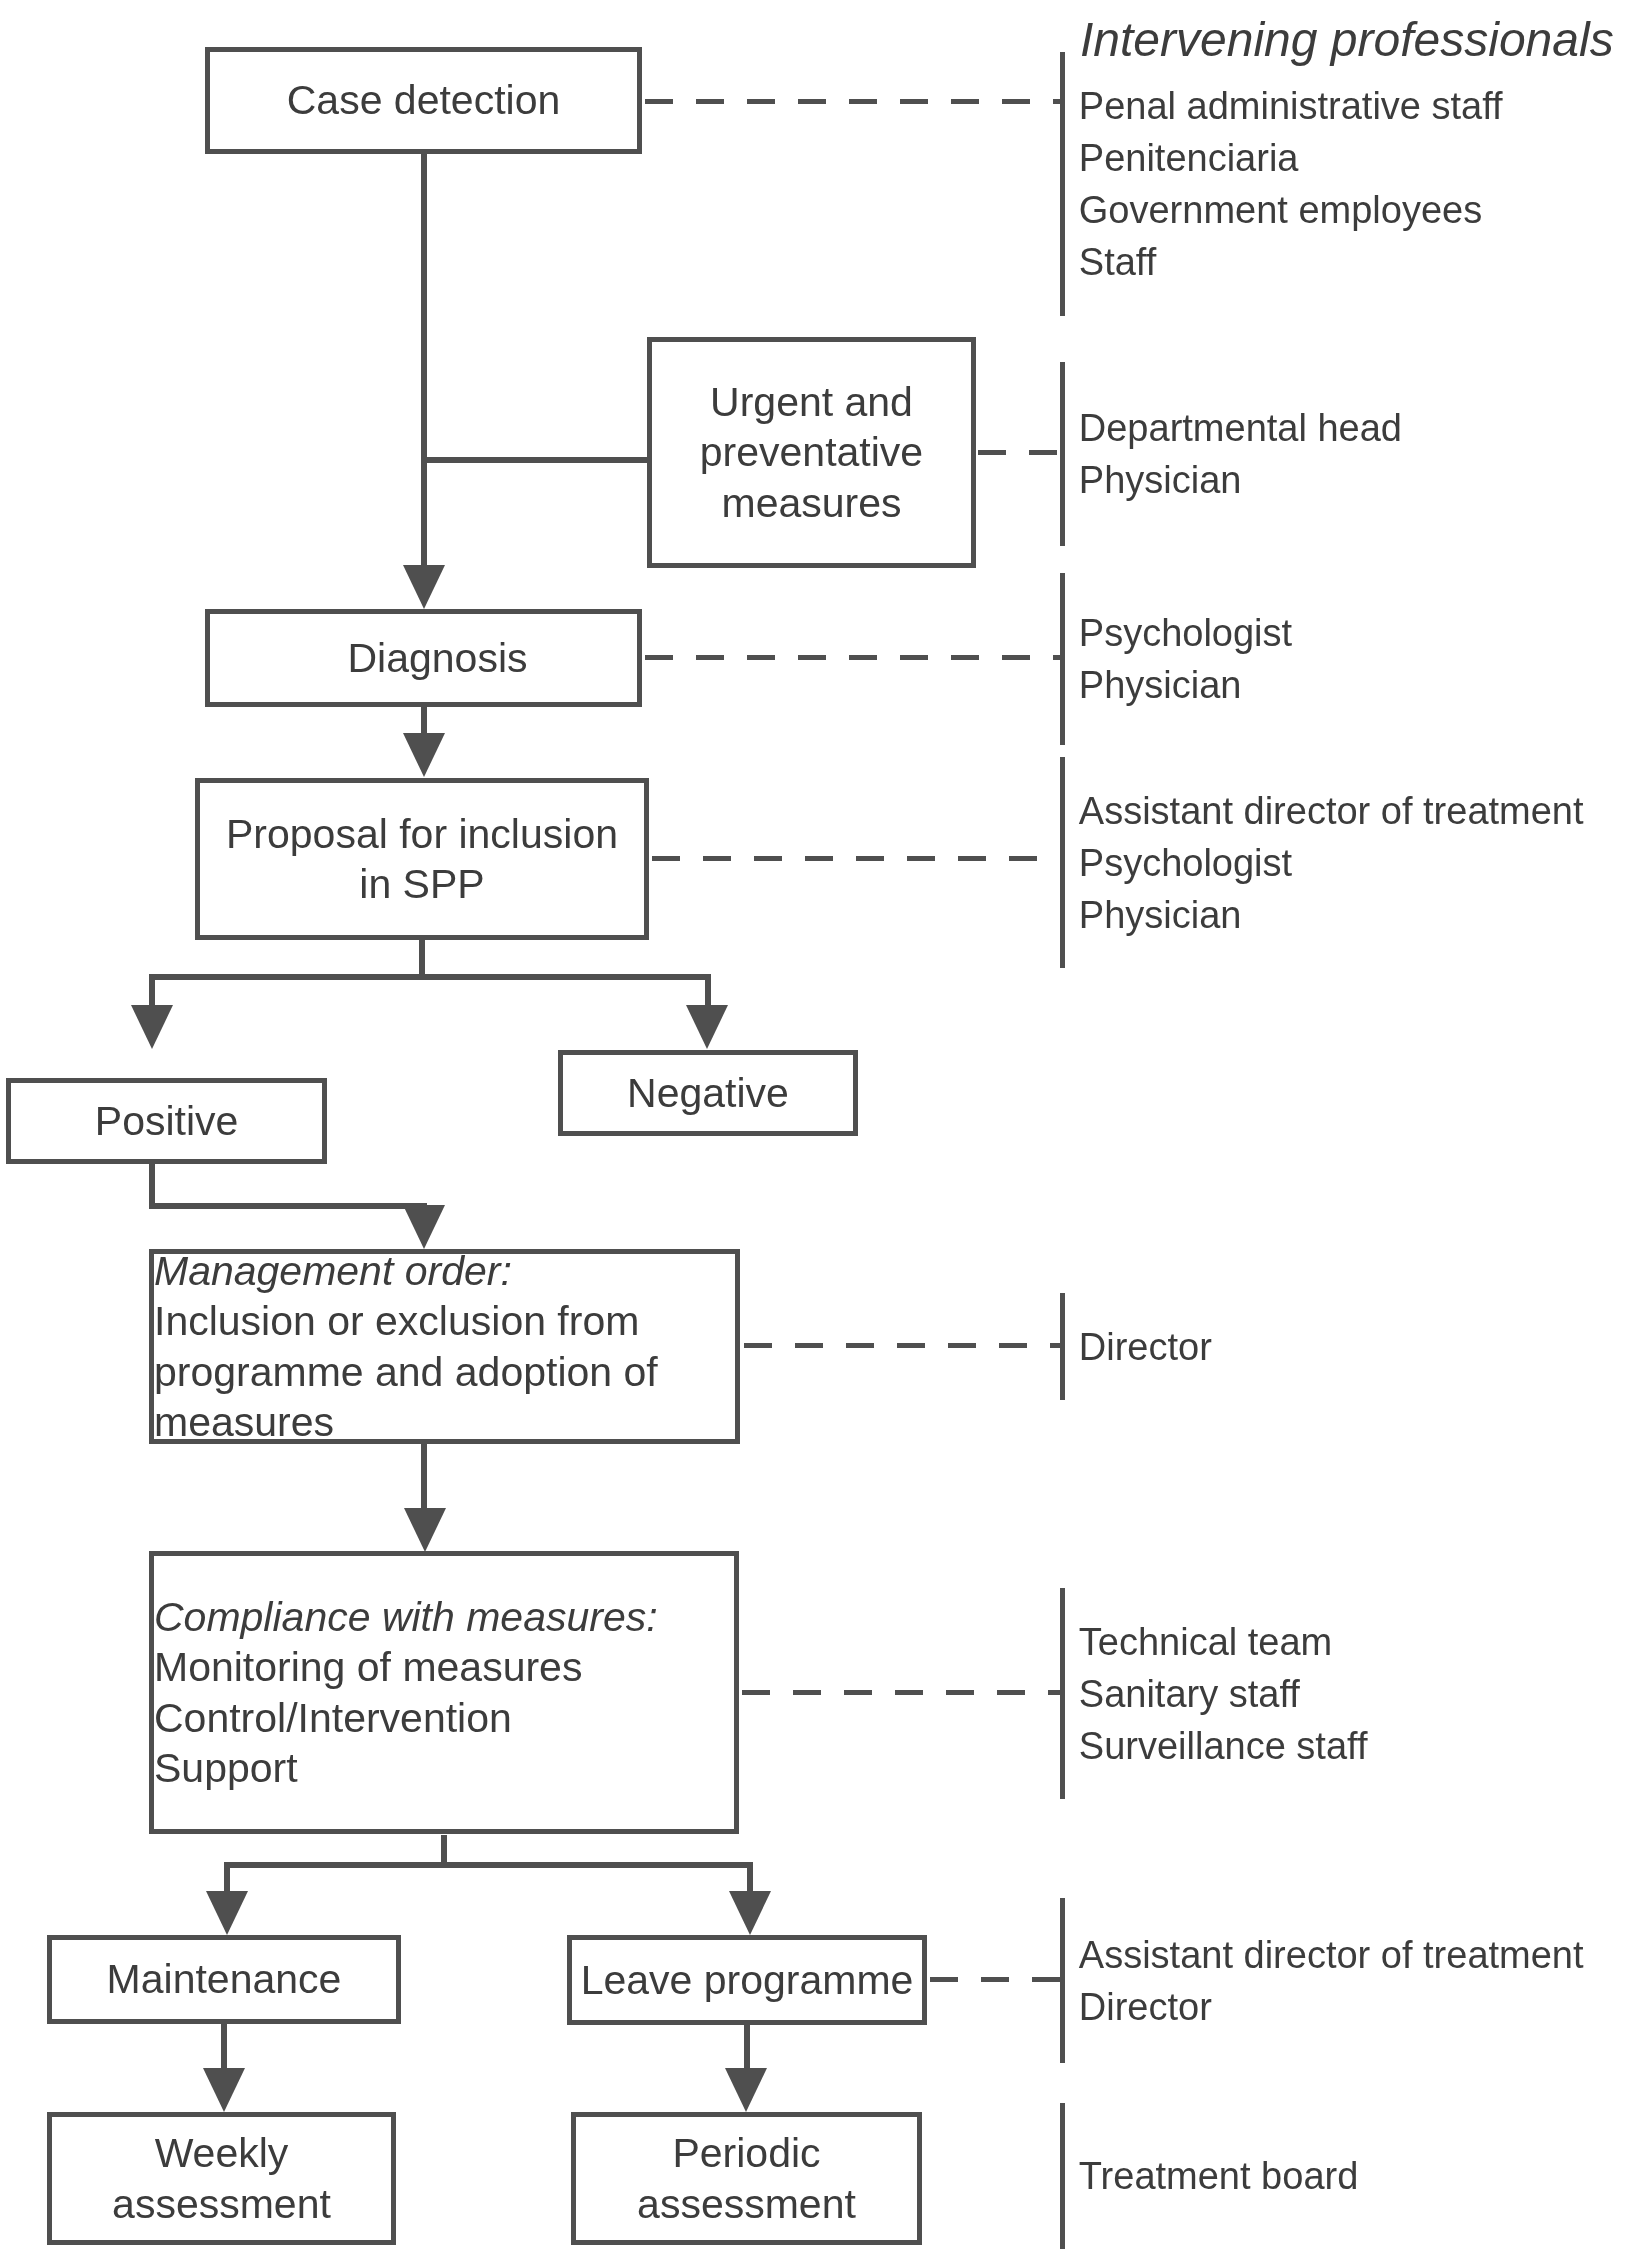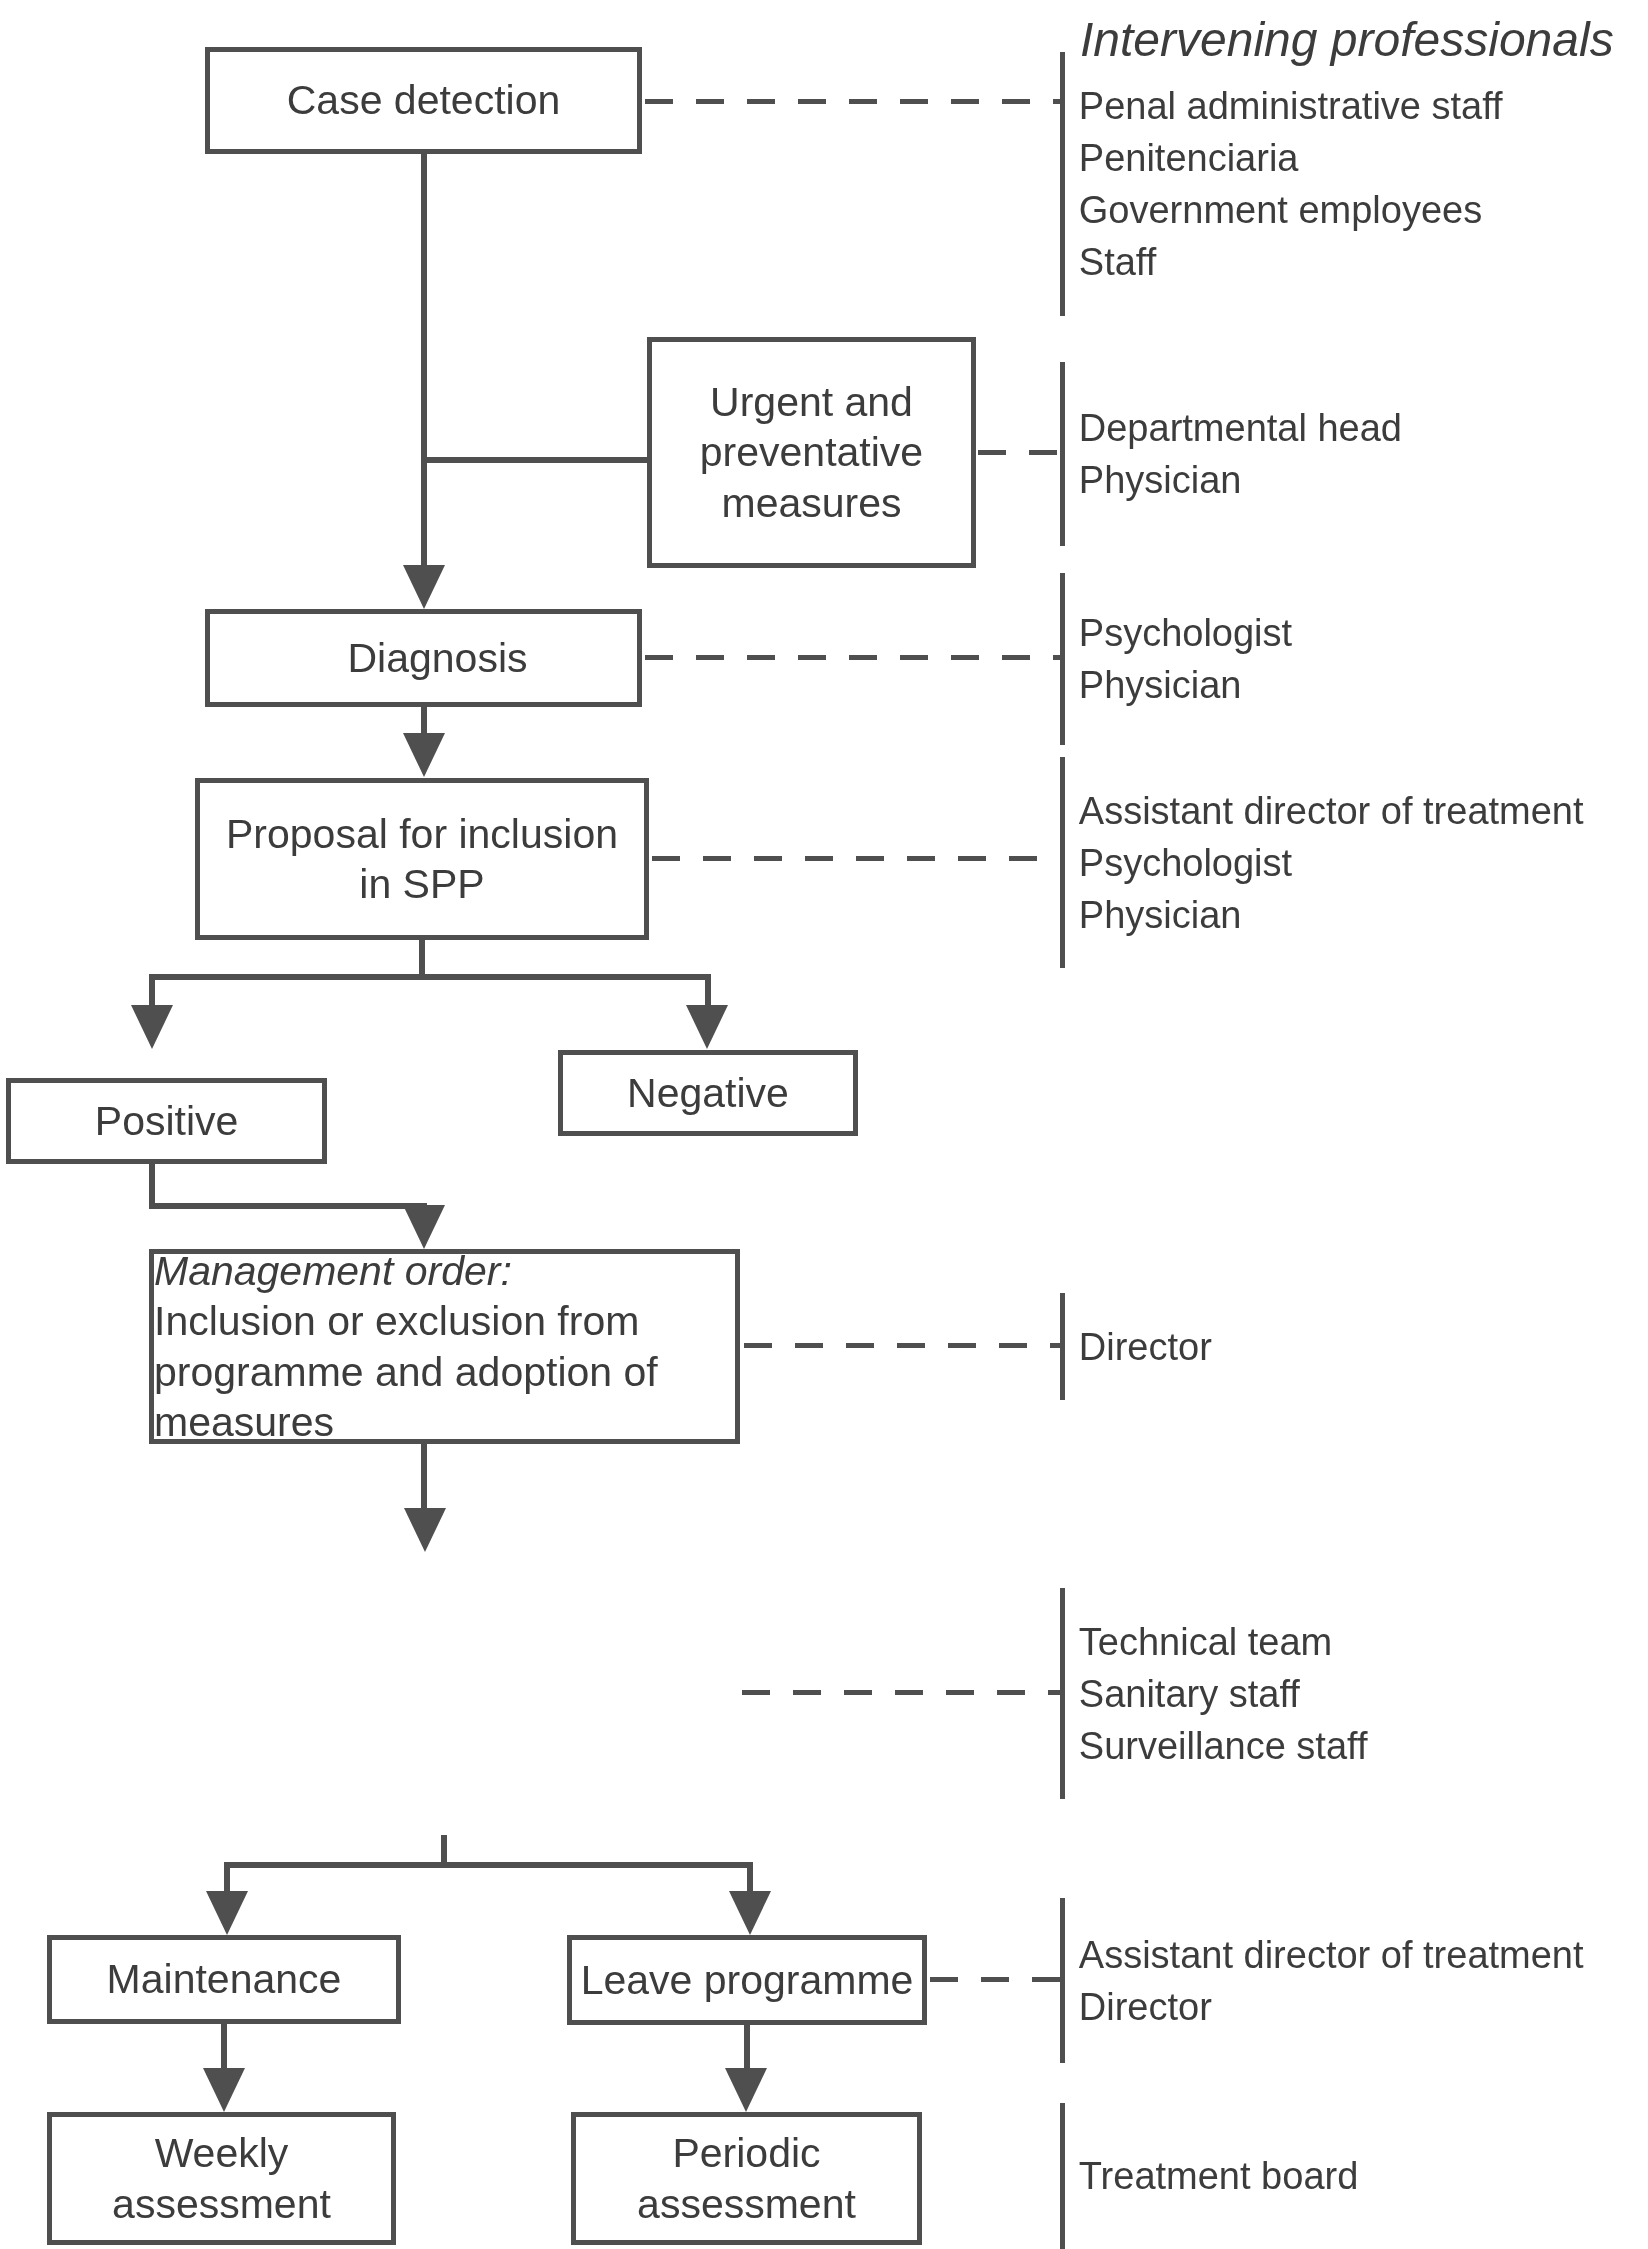--- a/index.html
+++ b/index.html
@@ -127,20 +127,26 @@
     <span>Negative</span>
   </div>
 
   <div class="box leftalign" style="left:149px;top:1249px;width:591px;height:195px;">
     <span class="hd">Management order:</span>
     <span>Inclusion or exclusion from
 programme and adoption of
 measures</span>
   </div>
 
+  <div class="box leftalign" style="left:149px;top:1551px;width:590px;height:283px;">
+    <span class="hd">Compliance with measures:</span>
+    <span>Monitoring of measures
+Control/Intervention
+Support</span>
+  </div>
 
   <div class="box" style="left:47px;top:1935px;width:354px;height:89px;">
     <span>Maintenance</span>
   </div>
 
   <div class="box" style="left:567px;top:1935px;width:360px;height:90px;">
     <span>Leave programme</span>
   </div>
 
   <div class="box" style="left:47px;top:2112px;width:349px;height:133px;">

